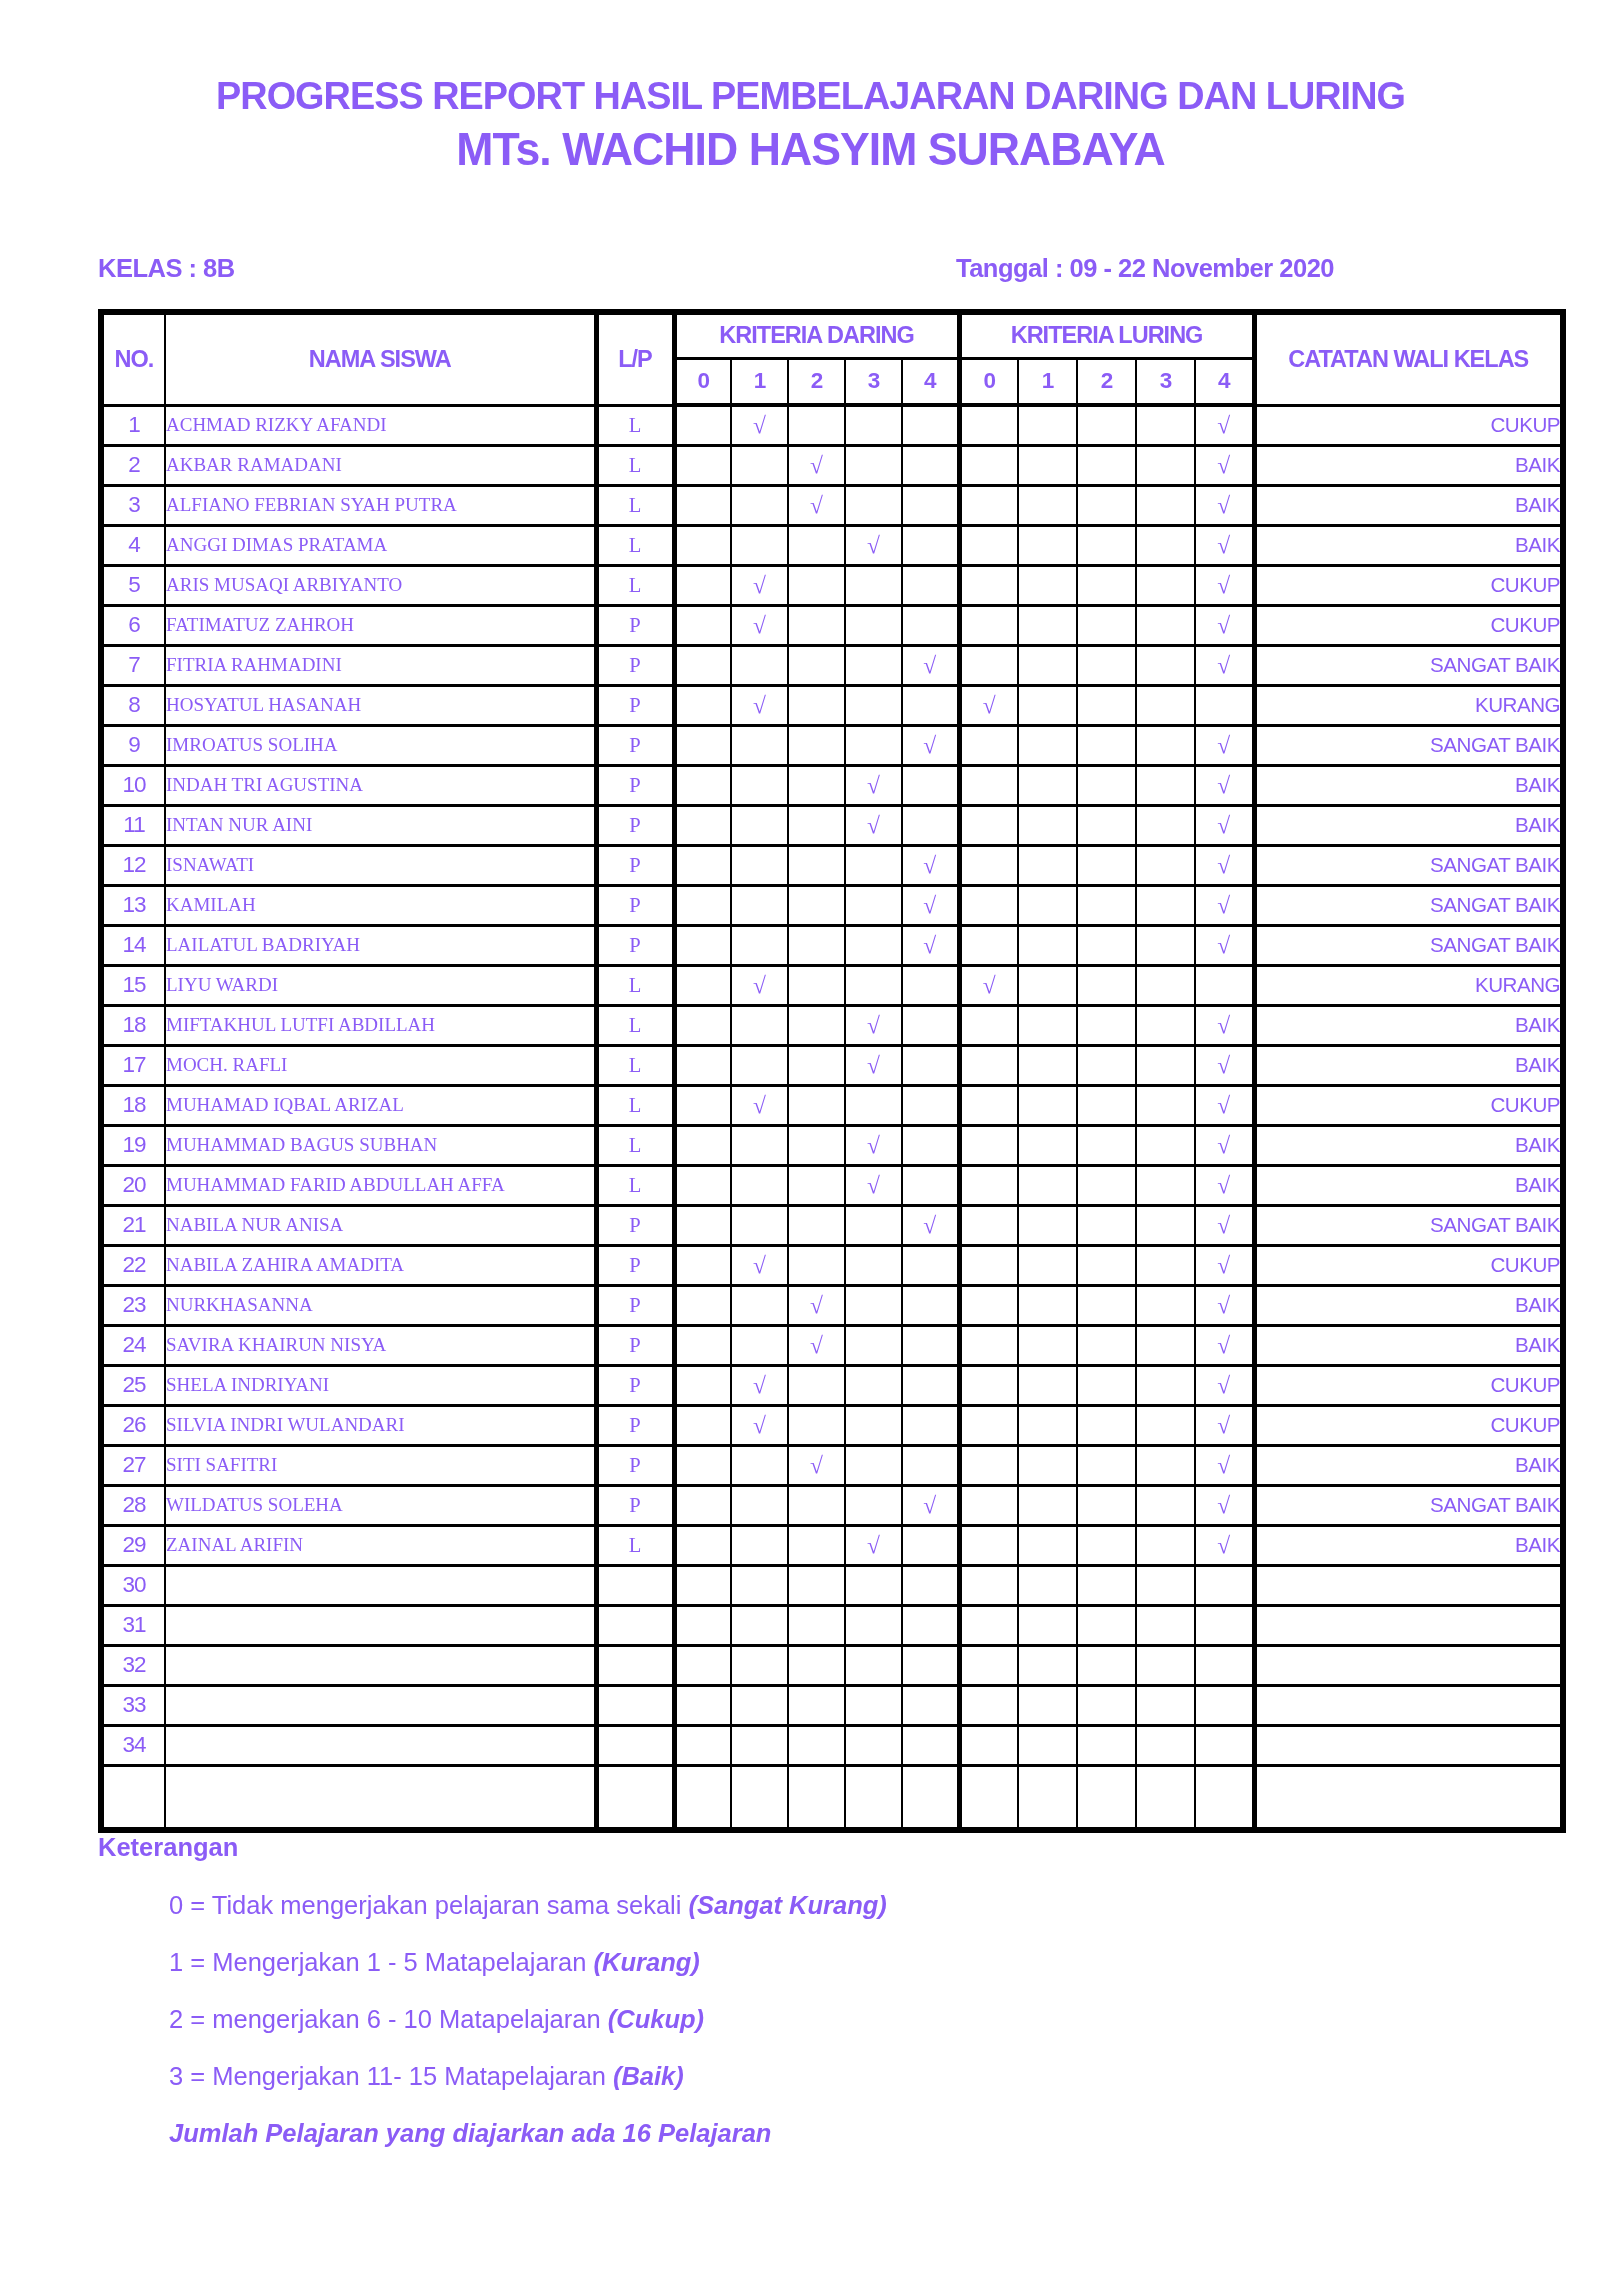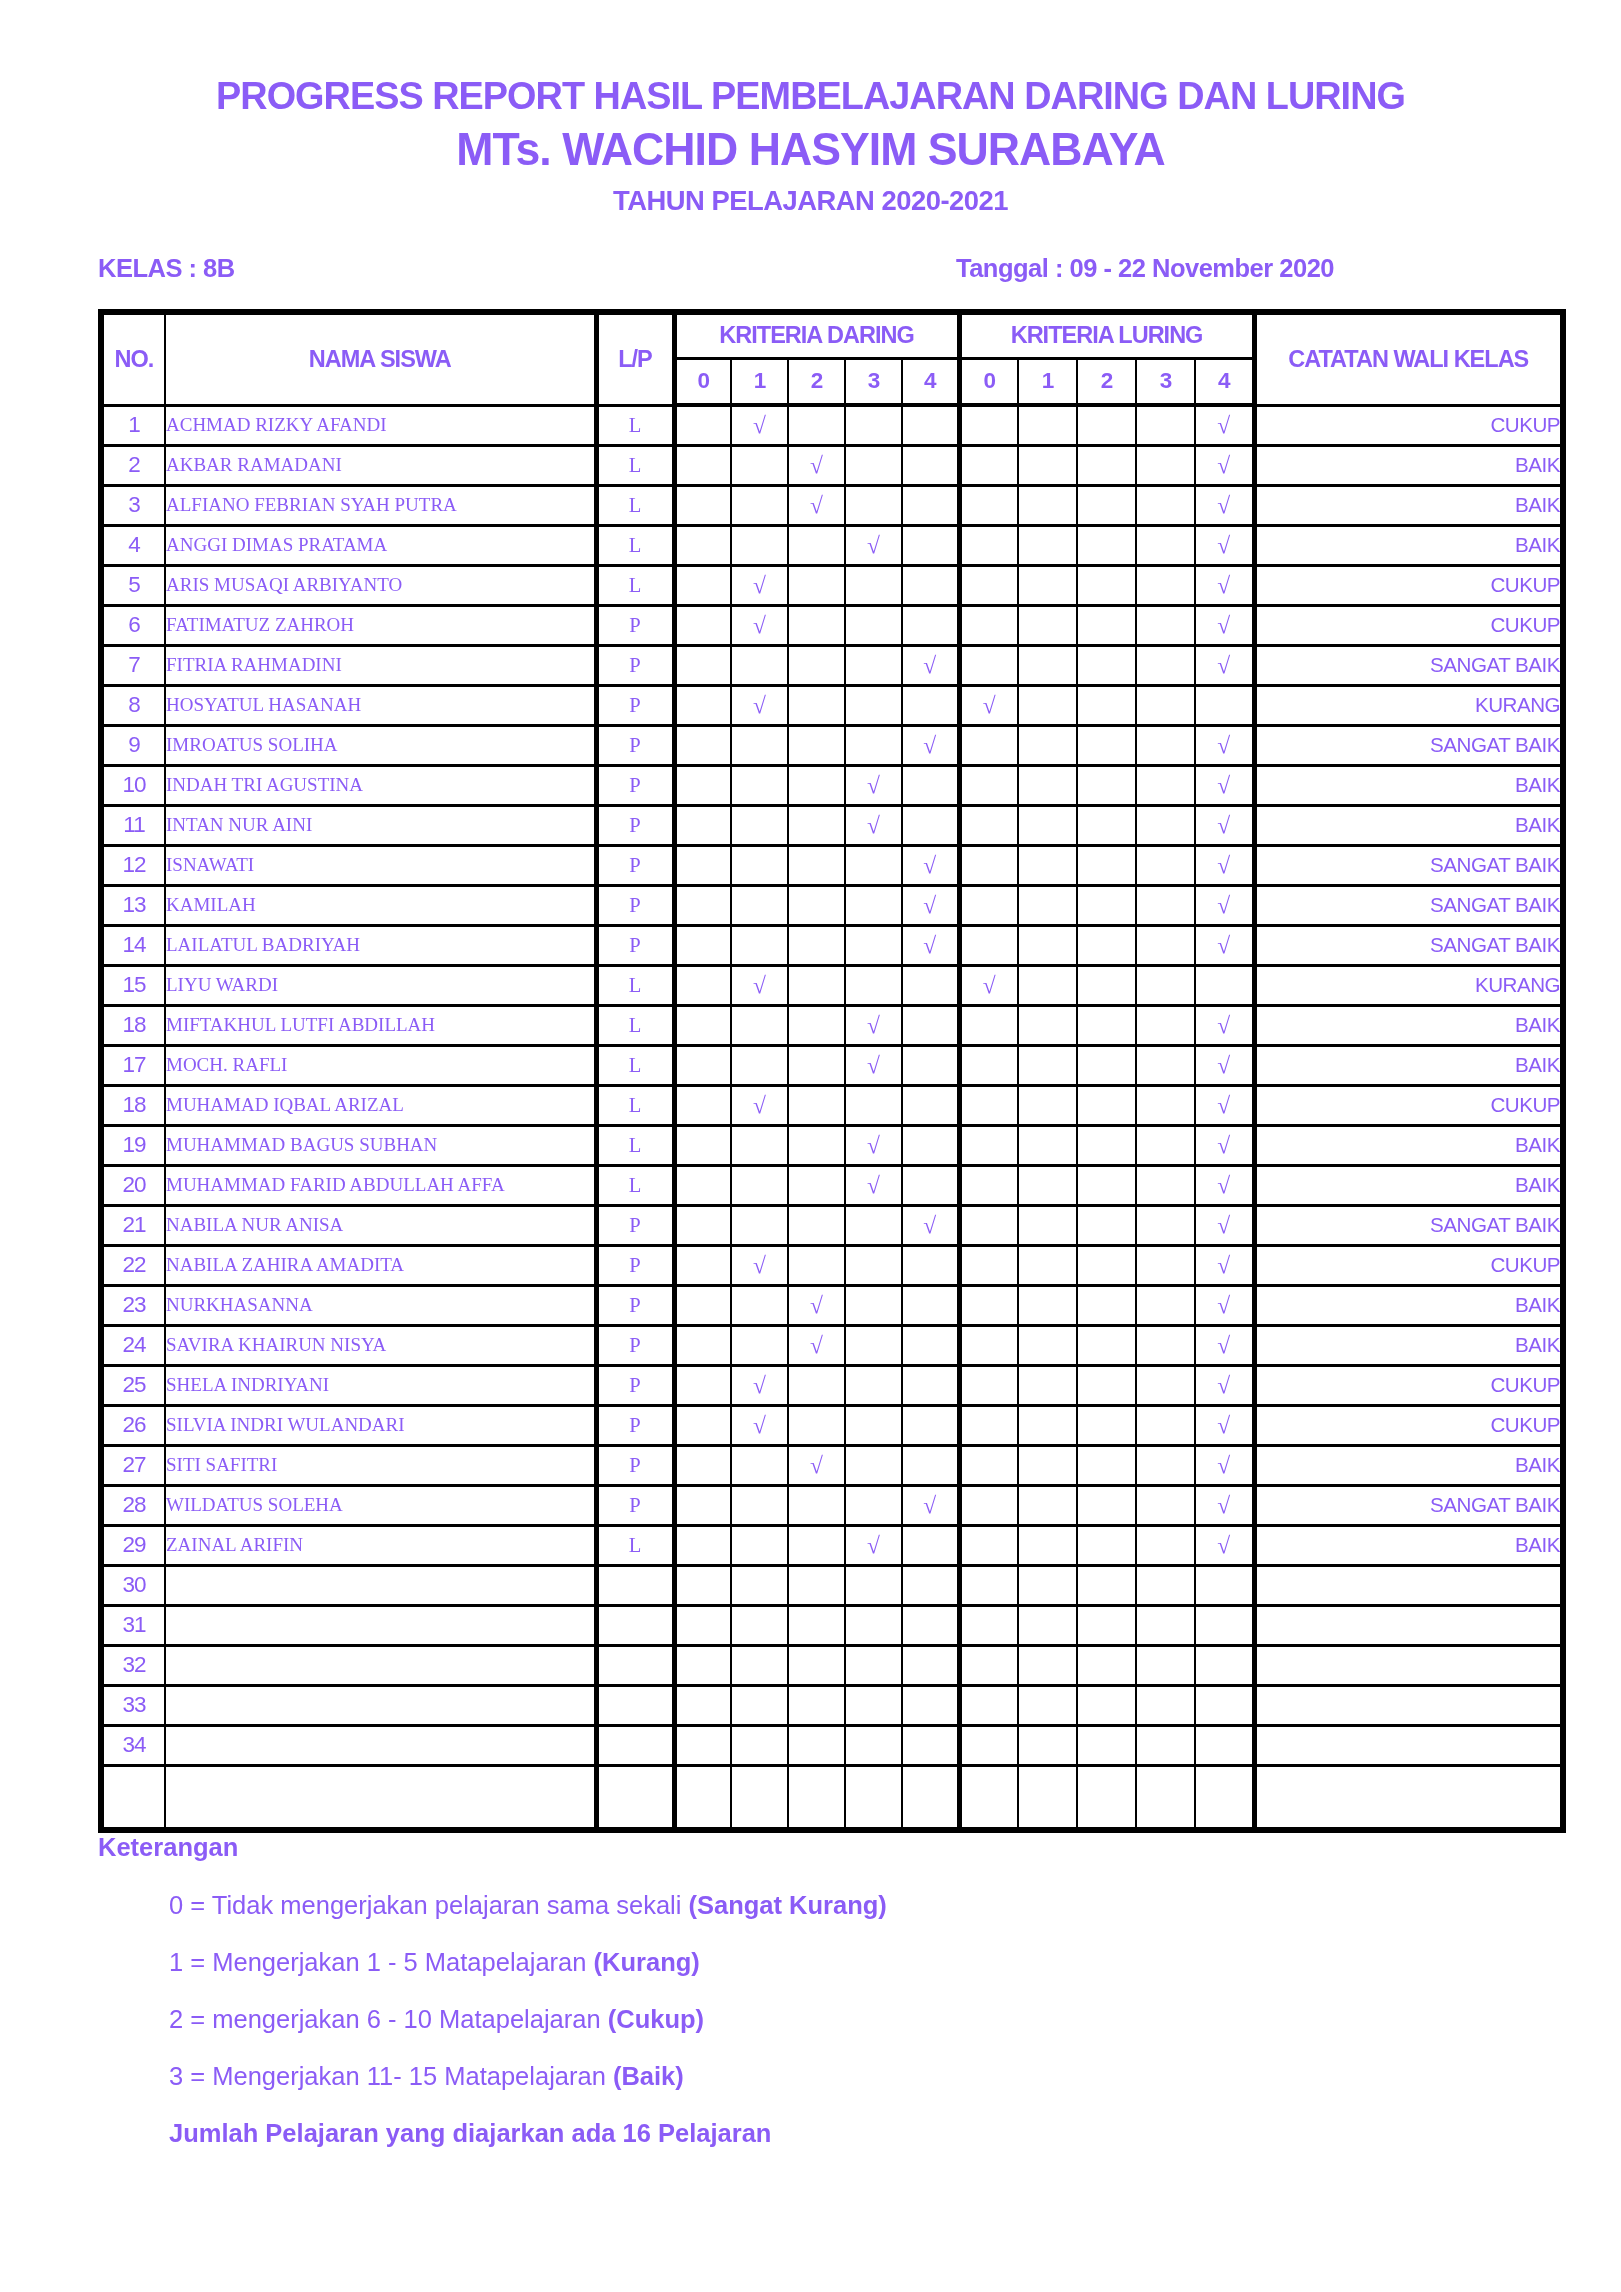--- a/index.html
+++ b/index.html
@@ -38,37 +38,36 @@
   td.no      { font-size:22.5px; text-align:center; letter-spacing:-1px; }
   td.nama    { font-family:"Liberation Serif", serif; font-size:19px; text-align:left;
                padding-left:7.8px; white-space:nowrap; }
   td.lp      { font-family:"Liberation Serif", serif; font-size:20.6px; text-align:center; }
   td.chk     { font-family:"Liberation Serif", serif; font-size:23.5px; text-align:center; }
   td.catatan { font-size:20.6px; text-align:right; letter-spacing:-0.5px; }
   
   .legend { position:absolute; left:98px; top:1833px; width:961px; font-size:25.5px; }
   .legend-heading { font-weight:bold; margin-bottom:26.5px; }
   .legend-item, .legend-footer { margin-left:71px; height:57px; line-height:33px; }
-  .legend-item b, .legend-footer { font-weight:bold; }
+  .legend-item b, .legend-footer { font-weight:bold;font-style:italic; }
   
   .signature { position:absolute; left:1117px; top:1860px; width:476px; text-align:center; }
   .sig-date { font-size:25.5px; }
   .sig-role { font-size:26.5px; margin-top:12.7px; }
   .sig-img  { width:173px; height:120px; margin:4.9px auto 0 auto; background:#f3f5f5; }
   .sig-name { font-size:26.5px; font-weight:bold; text-decoration:underline; margin-top:2.9px; }
 </style>
 </head>
 <body>
 
 <div class="page">
 
   <div class="title-block">
     <div class="title-line1">PROGRESS REPORT HASIL PEMBELAJARAN DARING DAN LURING</div>
     <div class="title-line2">MTs. WACHID HASYIM SURABAYA</div>
-    <div class="title-line3">TAHUN PELAJARAN 2020-2021</div>
   </div>
 
   <div class="meta-kelas">KELAS : 8B</div>
   <div class="meta-tanggal">Tanggal : 09 - 22 November 2020</div>
 
   <table class="grid">
     <colgroup>
       <col style="width:64px">
         <col style="width:431px">
         <col style="width:78px">

